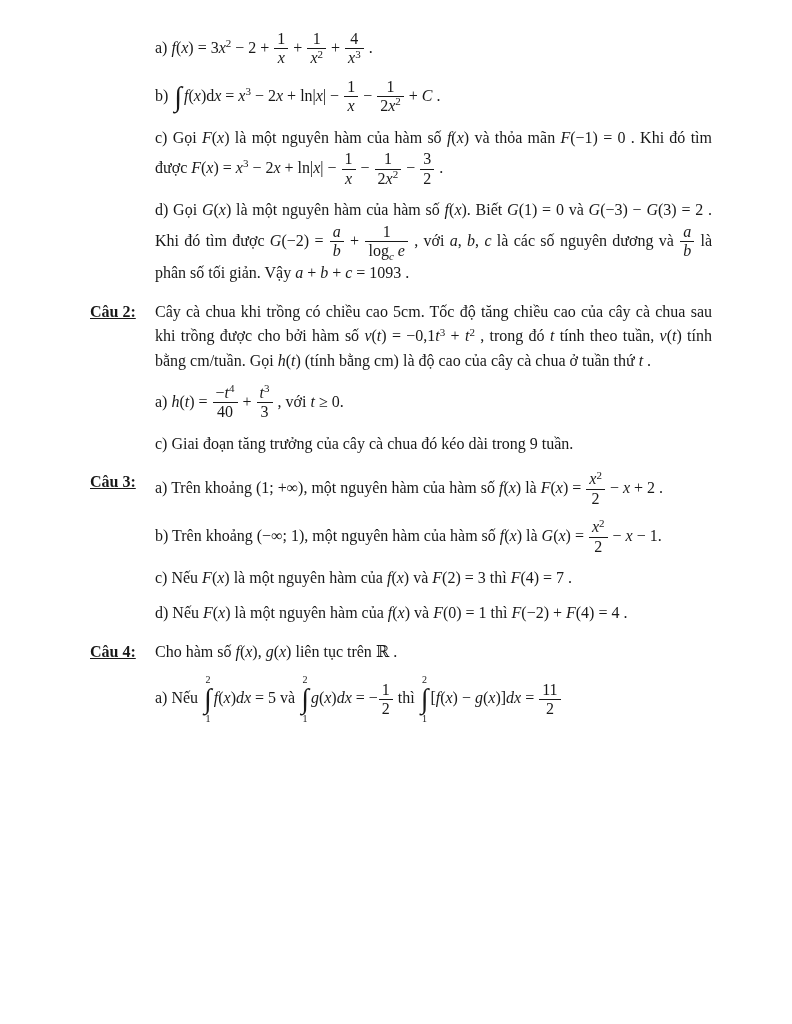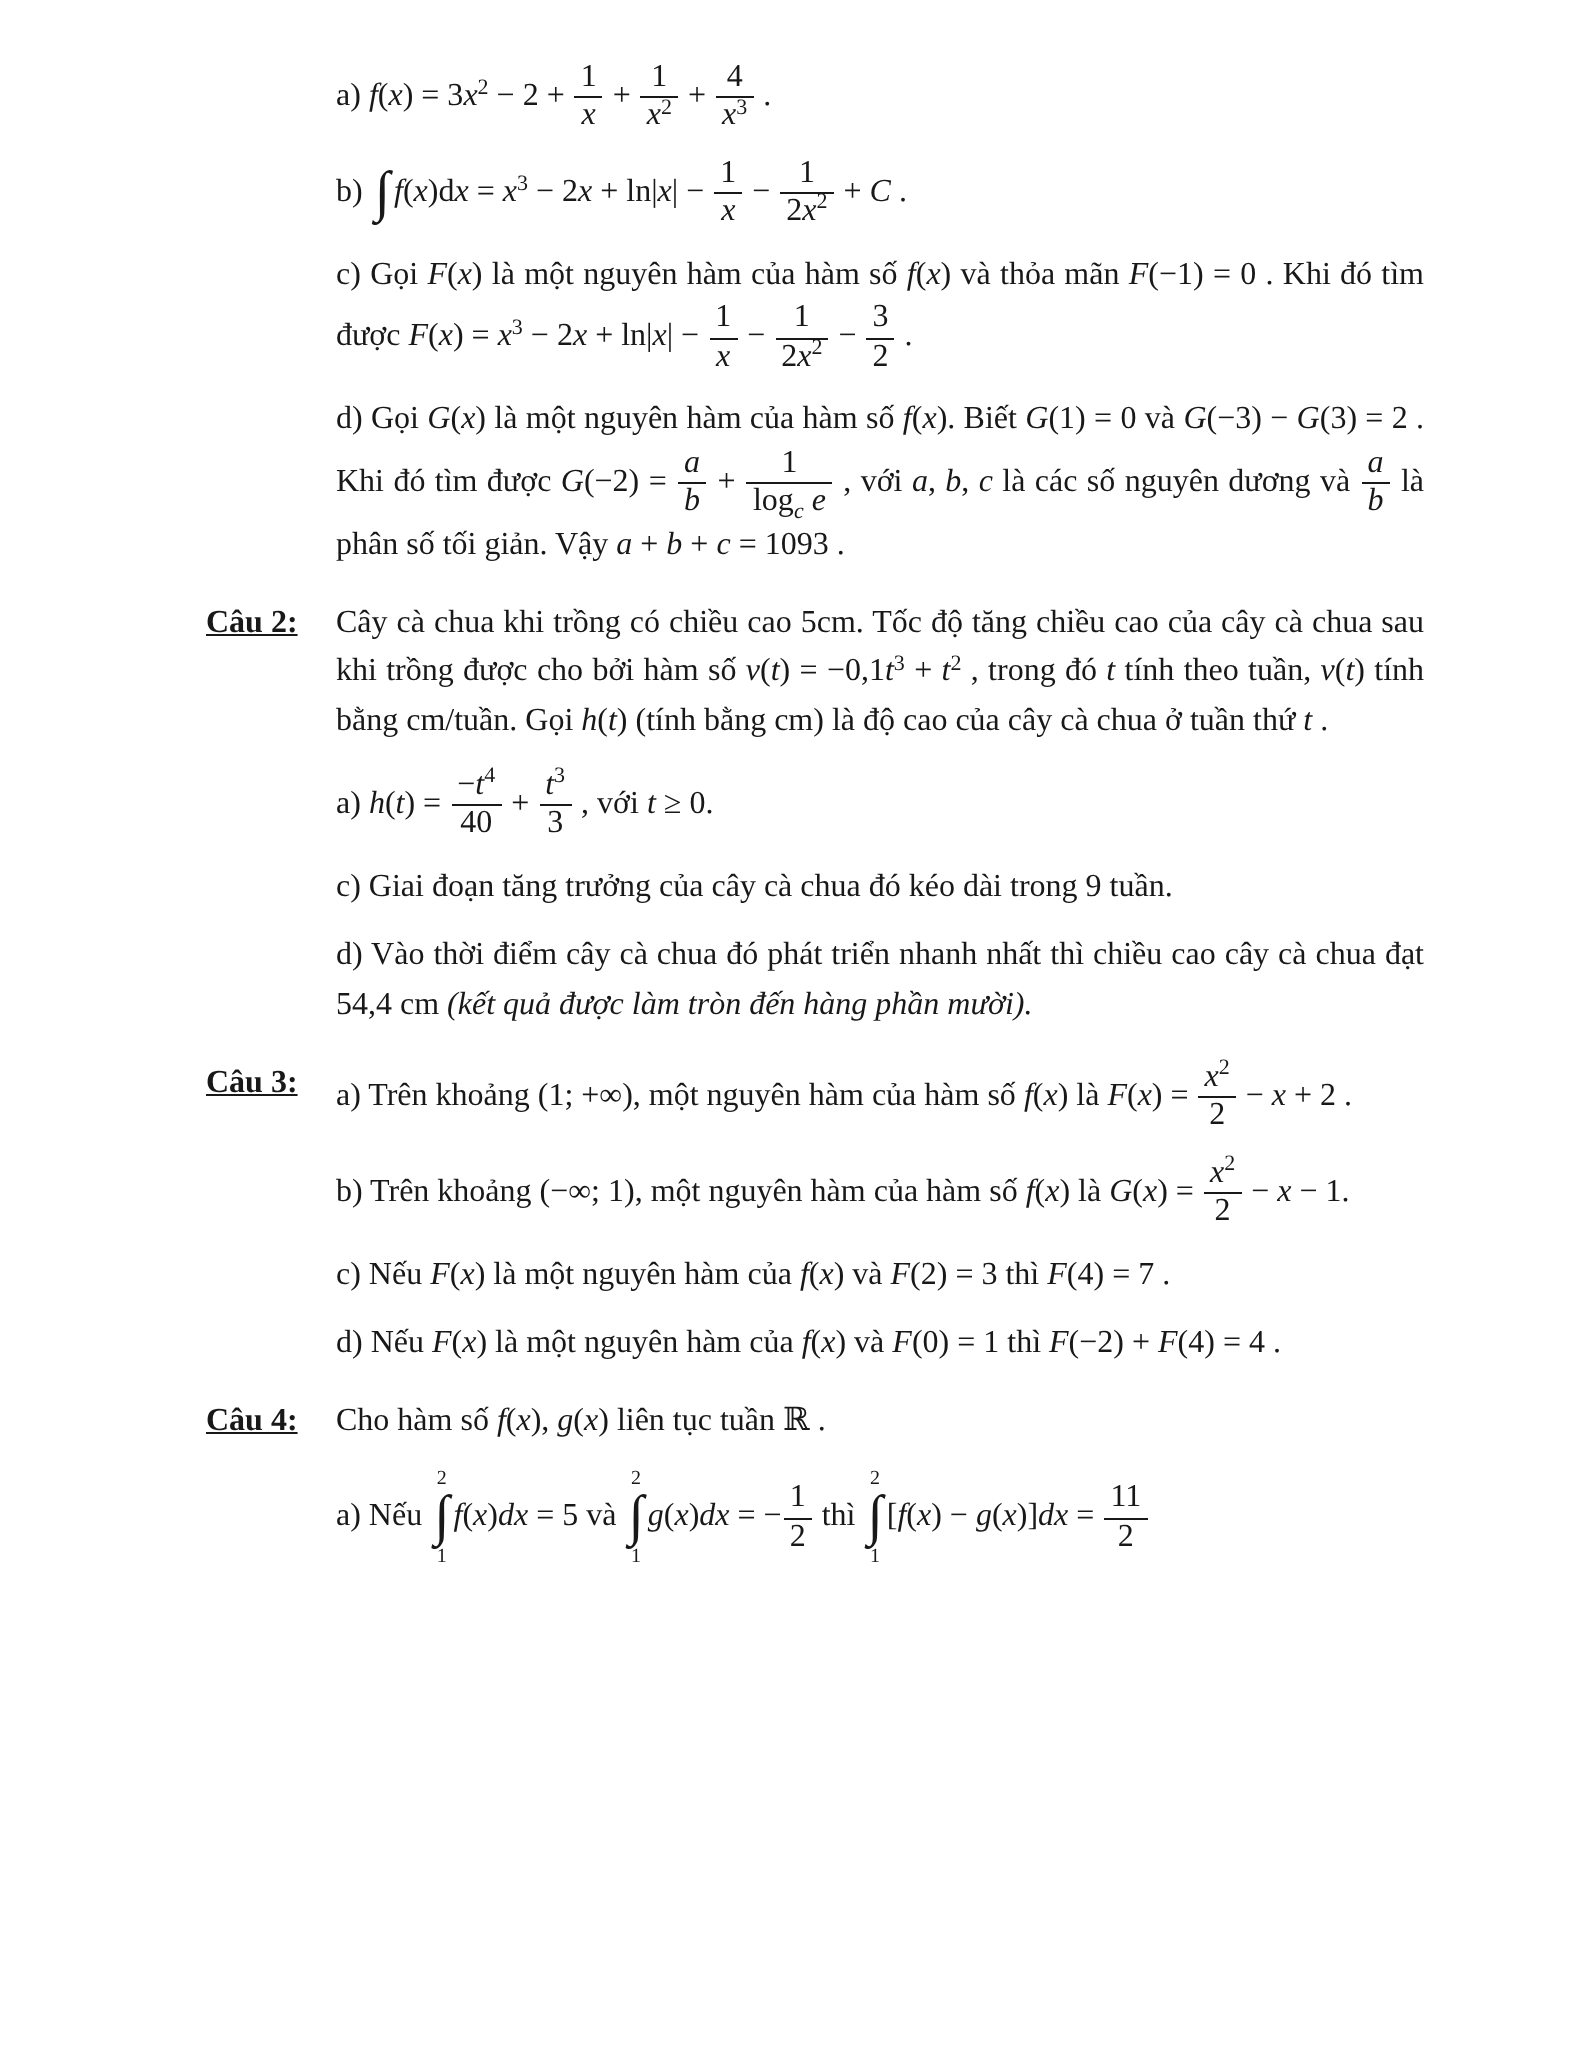--- a/index.html
+++ b/index.html
@@ -6,21 +6,21 @@
   .page{
     position:relative;
     width:792px;height:1024px;
     background:#ffffff;
     box-sizing:border-box;
     padding:30px 80px 0 90px;
     font-family:"Liberation Serif","DejaVu Serif",serif;
     font-size:16px;color:#181818;
     overflow:hidden;
   }
-  .q{display:flex;margin-bottom:4px;margin-left:13px;}
+  .q{display:flex;margin-bottom:4px;}
   .qlabel{width:65px;flex-shrink:0;font-weight:bold;line-height:1.55;text-decoration:underline;}
   .qbody{width:557px;}
   .para{margin:0 0 10px 0;line-height:1.55;text-align:justify;}
   .rm{font-style:normal;}
   .it{font-style:italic;}
   .em{font-style:italic;}
   .sup{font-size:11px;position:relative;top:-0.52em;line-height:0;}
   .sub{font-size:11px;position:relative;top:0.32em;line-height:0;font-style:italic;}
   .frac{display:inline-block;text-align:center;vertical-align:middle;padding:0 1px;line-height:1.15;}
   .num{display:block;border-bottom:1px solid #181818;padding:0 3px;}
@@ -44,36 +44,35 @@
           <p class="para"><span class="rm">c) Gọi </span><span class="it">F</span><span class="rm">(</span><span class="it">x</span><span class="rm">) là một nguyên hàm của hàm số </span><span class="it">f</span><span class="rm">(</span><span class="it">x</span><span class="rm">) và thỏa mãn </span><span class="it">F</span><span class="rm">(−1) = 0 . Khi đó tìm được </span><span class="it">F</span><span class="rm">(</span><span class="it">x</span><span class="rm">) = </span><span class="it">x</span><span class="sup">3</span><span class="rm"> − 2</span><span class="it">x</span><span class="rm"> + ln|</span><span class="it">x</span><span class="rm">| − </span><span class="frac"><span class="num"><span class="rm">1</span></span><span class="den"><span class="it">x</span></span></span><span class="rm"> − </span><span class="frac"><span class="num"><span class="rm">1</span></span><span class="den"><span class="rm">2</span><span class="it">x</span><span class="sup">2</span></span></span><span class="rm"> − </span><span class="frac"><span class="num"><span class="rm">3</span></span><span class="den"><span class="rm">2</span></span></span><span class="rm"> .</span></p>
           <p class="para"><span class="rm">d) Gọi </span><span class="it">G</span><span class="rm">(</span><span class="it">x</span><span class="rm">) là một nguyên hàm của hàm số </span><span class="it">f</span><span class="rm">(</span><span class="it">x</span><span class="rm">). Biết </span><span class="it">G</span><span class="rm">(1) = 0 và </span><span class="it">G</span><span class="rm">(−3) − </span><span class="it">G</span><span class="rm">(3) = 2 . Khi đó tìm được </span><span class="it">G</span><span class="rm">(−2) = </span><span class="frac"><span class="num"><span class="it">a</span></span><span class="den"><span class="it">b</span></span></span><span class="rm"> + </span><span class="frac"><span class="num"><span class="rm">1</span></span><span class="den"><span class="rm">log</span><span class="sub">c</span><span class="rm"> </span><span class="it">e</span></span></span><span class="rm"> , với </span><span class="it">a</span><span class="rm">, </span><span class="it">b</span><span class="rm">, </span><span class="it">c</span><span class="rm"> là các số nguyên dương và </span><span class="frac"><span class="num"><span class="it">a</span></span><span class="den"><span class="it">b</span></span></span><span class="rm"> là phân số tối giản. Vậy </span><span class="it">a</span><span class="rm"> + </span><span class="it">b</span><span class="rm"> + </span><span class="it">c</span><span class="rm"> = 1093 .</span></p>
         </div>
       </div>
       <div class="q">
         <div class="qlabel">Câu 2:</div>
         <div class="qbody">
           <p class="para"><span class="rm">Cây cà chua khi trồng có chiều cao 5cm. Tốc độ tăng chiều cao của cây cà chua sau khi trồng được cho bởi hàm số </span><span class="it">v</span><span class="rm">(</span><span class="it">t</span><span class="rm">) = −0,1</span><span class="it">t</span><span class="sup">3</span><span class="rm"> + </span><span class="it">t</span><span class="sup">2</span><span class="rm"> , trong đó </span><span class="it">t</span><span class="rm"> tính theo tuần, </span><span class="it">v</span><span class="rm">(</span><span class="it">t</span><span class="rm">) tính bằng cm/tuần. Gọi </span><span class="it">h</span><span class="rm">(</span><span class="it">t</span><span class="rm">) (tính bằng cm) là độ cao của cây cà chua ở tuần thứ </span><span class="it">t</span><span class="rm"> .</span></p>
           <p class="para"><span class="rm">a) </span><span class="it">h</span><span class="rm">(</span><span class="it">t</span><span class="rm">) = </span><span class="frac"><span class="num"><span class="rm">−</span><span class="it">t</span><span class="sup">4</span></span><span class="den"><span class="rm">40</span></span></span><span class="rm"> + </span><span class="frac"><span class="num"><span class="it">t</span><span class="sup">3</span></span><span class="den"><span class="rm">3</span></span></span><span class="rm"> , với </span><span class="it">t</span><span class="rm"> ≥ 0.</span></p>
           <p class="para"><span class="rm">c) Giai đoạn tăng trưởng của cây cà chua đó kéo dài trong 9 tuần.</span></p>
-          <p class="para"><span class="rm">d) Vào thời điểm cây cà chua đó phát triển nhanh nhất thì chiều cao cây cà chua đạt 54,4 cm </span><span class="em">(kết quả được làm tròn đến hàng phần mười).</span></p>
         </div>
       </div>
       <div class="q">
         <div class="qlabel">Câu 3:</div>
         <div class="qbody">
           <p class="para"><span class="rm">a) Trên khoảng (1; +∞), một nguyên hàm của hàm số </span><span class="it">f</span><span class="rm">(</span><span class="it">x</span><span class="rm">) là </span><span class="it">F</span><span class="rm">(</span><span class="it">x</span><span class="rm">) = </span><span class="frac"><span class="num"><span class="it">x</span><span class="sup">2</span></span><span class="den"><span class="rm">2</span></span></span><span class="rm"> − </span><span class="it">x</span><span class="rm"> + 2 .</span></p>
           <p class="para"><span class="rm">b) Trên khoảng (−∞; 1), một nguyên hàm của hàm số </span><span class="it">f</span><span class="rm">(</span><span class="it">x</span><span class="rm">) là </span><span class="it">G</span><span class="rm">(</span><span class="it">x</span><span class="rm">) = </span><span class="frac"><span class="num"><span class="it">x</span><span class="sup">2</span></span><span class="den"><span class="rm">2</span></span></span><span class="rm"> − </span><span class="it">x</span><span class="rm"> − 1.</span></p>
           <p class="para"><span class="rm">c) Nếu </span><span class="it">F</span><span class="rm">(</span><span class="it">x</span><span class="rm">) là một nguyên hàm của </span><span class="it">f</span><span class="rm">(</span><span class="it">x</span><span class="rm">) và </span><span class="it">F</span><span class="rm">(2) = 3 thì </span><span class="it">F</span><span class="rm">(4) = 7 .</span></p>
           <p class="para"><span class="rm">d) Nếu </span><span class="it">F</span><span class="rm">(</span><span class="it">x</span><span class="rm">) là một nguyên hàm của </span><span class="it">f</span><span class="rm">(</span><span class="it">x</span><span class="rm">) và </span><span class="it">F</span><span class="rm">(0) = 1 thì </span><span class="it">F</span><span class="rm">(−2) + </span><span class="it">F</span><span class="rm">(4) = 4 .</span></p>
         </div>
       </div>
       <div class="q">
         <div class="qlabel">Câu 4:</div>
         <div class="qbody">
-          <p class="para"><span class="rm">Cho hàm số </span><span class="it">f</span><span class="rm">(</span><span class="it">x</span><span class="rm">), </span><span class="it">g</span><span class="rm">(</span><span class="it">x</span><span class="rm">) liên tục tuần ℝ .</span></p>
+          <p class="para"><span class="rm">Cho hàm số </span><span class="it">f</span><span class="rm">(</span><span class="it">x</span><span class="rm">), </span><span class="it">g</span><span class="rm">(</span><span class="it">x</span><span class="rm">) liên tục trên ℝ .</span></p>
           <p class="para"><span class="rm">a) Nếu </span><span class="intwrap">
               <span class="intlim">2</span>
               <span class="intglyph">∫</span>
               <span class="intlim">1</span>
             </span><span class="it">f</span><span class="rm">(</span><span class="it">x</span><span class="rm">)</span><span class="it">dx</span><span class="rm"> = 5 và </span><span class="intwrap">
               <span class="intlim">2</span>
               <span class="intglyph">∫</span>
               <span class="intlim">1</span>
             </span><span class="it">g</span><span class="rm">(</span><span class="it">x</span><span class="rm">)</span><span class="it">dx</span><span class="rm"> = −</span><span class="frac"><span class="num"><span class="rm">1</span></span><span class="den"><span class="rm">2</span></span></span><span class="rm"> thì </span><span class="intwrap">
               <span class="intlim">2</span>

